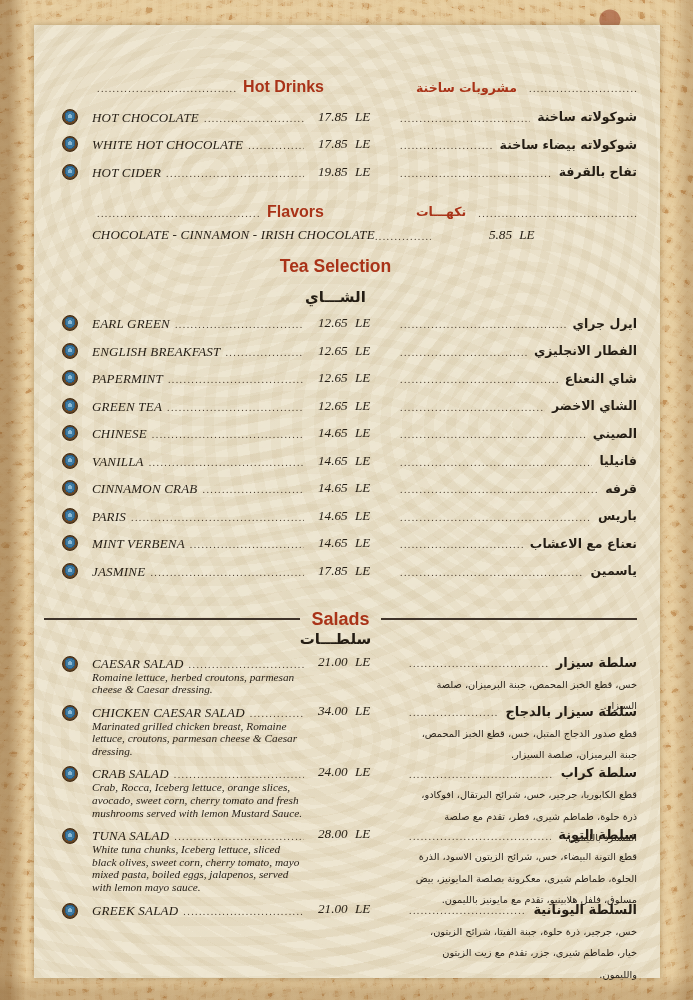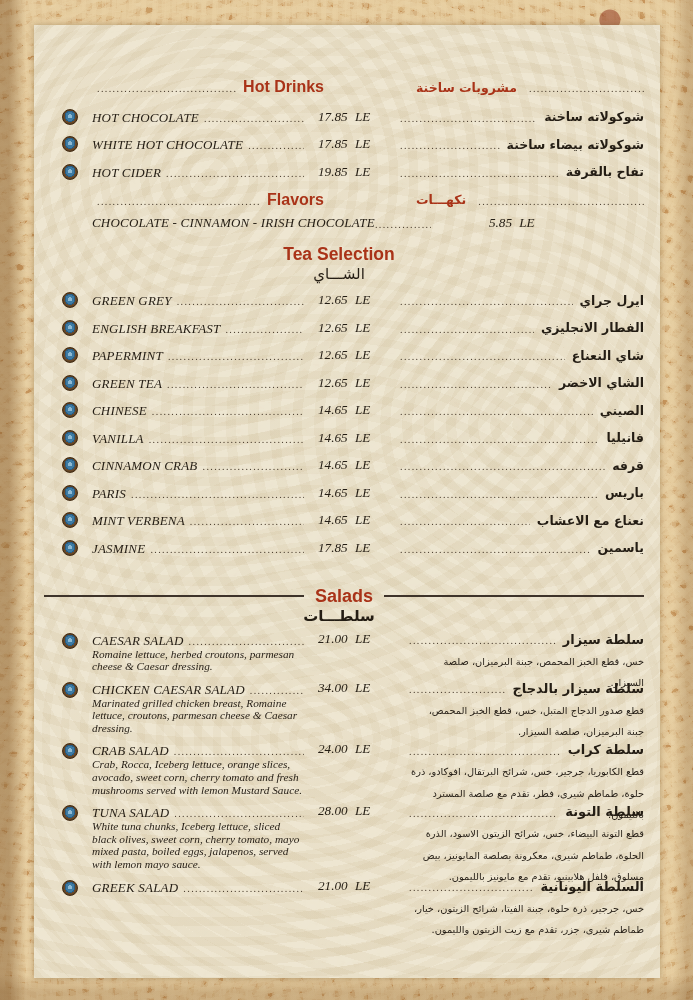--- a/index.html
+++ b/index.html
@@ -32,21 +32,21 @@
   }
 
   .inner {
     position:absolute; left:34px; right:33px; top:25px; bottom:22px;
     background-color: rgba(238,232,212,.94);
     background-image:
       repeating-radial-gradient(circle at 28% 16%, rgba(178,152,100,.09) 0 9px, transparent 9px 20px),
       repeating-radial-gradient(circle at 78% 42%, rgba(178,152,100,.08) 0 10px, transparent 10px 22px),
       repeating-radial-gradient(circle at 45% 75%, rgba(178,152,100,.07) 0 8px, transparent 8px 19px);
     box-shadow: 0 0 6px rgba(90,60,25,.35);
-    padding-top:52px; padding-right:16px;
+    padding-top:52px; padding-right:23px;
     color:#272016;
   }
 
   .watermark {
     position:absolute; left:90px; top:280px; width:460px; height:380px;
     transform:rotate(-35deg); pointer-events:none;
     background: repeating-linear-gradient(0deg, rgba(120,130,150,.05) 0 26px, rgba(120,130,150,.12) 26px 52px);
     border-radius: 50%;
     filter: blur(1px);
   }
@@ -66,38 +66,38 @@
   .lead::after, .lead-l::after {
     content:"....................................................................................";
     font-size:10px; letter-spacing:1.4px; color:#473a2b;
   }
   .price-cell { font-style:italic; font-size:13.2px; padding-left:14px; white-space:nowrap; word-spacing:4px; color:#241d14; }
   .ar-cell { display:flex; align-items:center; overflow:hidden; padding-left:4px; }
   .lead-l { flex:1; overflow:hidden; white-space:nowrap; margin-right:7px; }
   .ar-name { font-family:"DejaVu Sans", sans-serif; font-weight:bold; font-size:12.5px; white-space:nowrap; color:#241d14; }
 
   
-  .sec-header { display:grid; grid-template-columns:58px 272px 1fr; align-items:center; height:20px; margin-top:4px; }
+  .sec-header { display:grid; grid-template-columns:58px 272px 1fr; align-items:center; height:20px; margin-top:16px; }
   .sec-en { grid-column:2; display:flex; align-items:baseline; overflow:hidden; padding-right:40px; }
   .sec-en-label { font-family:"Liberation Sans", sans-serif; font-weight:bold; font-size:16px; color:#a93318; margin-left:7px; white-space:nowrap; }
   .sec-ar { display:flex; align-items:center; overflow:hidden; padding-left:52px;text-align:right; }
   .sec-ar-label { font-family:"DejaVu Sans", sans-serif; font-weight:bold; font-size:12.5px; color:#a93318; margin-right:7px; white-space:nowrap; }
 
   
   .flavors-line1 { display:grid; grid-template-columns:58px 1fr; align-items:center; height:27px; margin-top:4px; }
   .flavors-text { font-style:italic; font-size:13px; letter-spacing:.2px; color:#241d14; }
   .flavors-line2 { display:flex; align-items:center; height:27px; margin-left:58px; }
   .dots-short { flex:0 0 56px; overflow:hidden; white-space:nowrap; }
   .dots-short::after { content:".........................."; font-size:10px; letter-spacing:1.4px; color:#473a2b; }
   .flavors-price { font-style:italic; font-size:13.2px; word-spacing:4px; margin-left:58px; }
 
   
   .center-header { text-align:center; margin-top:7px; }
   .center-header .en { font-family:"Liberation Sans", sans-serif; font-weight:bold; font-size:17.5px; color:#a93318; }
-  .center-header .ar { font-family:"DejaVu Sans", sans-serif; font-weight:normal; font-size:15px; color:#241d14; margin-top:0; }
+  .center-header .ar { font-family:"DejaVu Sans", sans-serif; font-weight:bold; font-size:15px; color:#241d14; margin-top:11px; }
 
   .tea-list { margin-top:4px; }
 
   
   .divider { display:flex; align-items:center; gap:11px; margin:24px 0 0 10px; }
   .divider .line { flex:1; border-top:2px solid #3e332a; }
   .divider .label { font-family:"Liberation Sans", sans-serif; font-weight:bold; font-size:18px; color:#a93318; }
   .center-ar { text-align:center; font-family:"DejaVu Sans", sans-serif; font-weight:bold; font-size:15px; color:#241d14; margin-top:0px; }
 
   
@@ -198,21 +198,21 @@
       <div class="en">Tea Selection</div>
       <div class="ar">الشـــاي</div>
     </div>
 
     <div class="tea-list">
       <div class="row">
         <span class="icon-cell">
             <span class="badge"></span>
           </span>
         <span class="en-cell">
-            <span class="en-name">GREEN GREY</span>
+            <span class="en-name">EARL GREEN</span>
             <span class="lead"></span>
           </span>
         <span class="price-cell">12.65 LE</span>
         <span class="ar-cell">
             <span class="lead-l"></span>
             <span class="ar-name">ايرل جراي</span>
           </span>
       </div>
       <div class="row">
         <span class="icon-cell">

